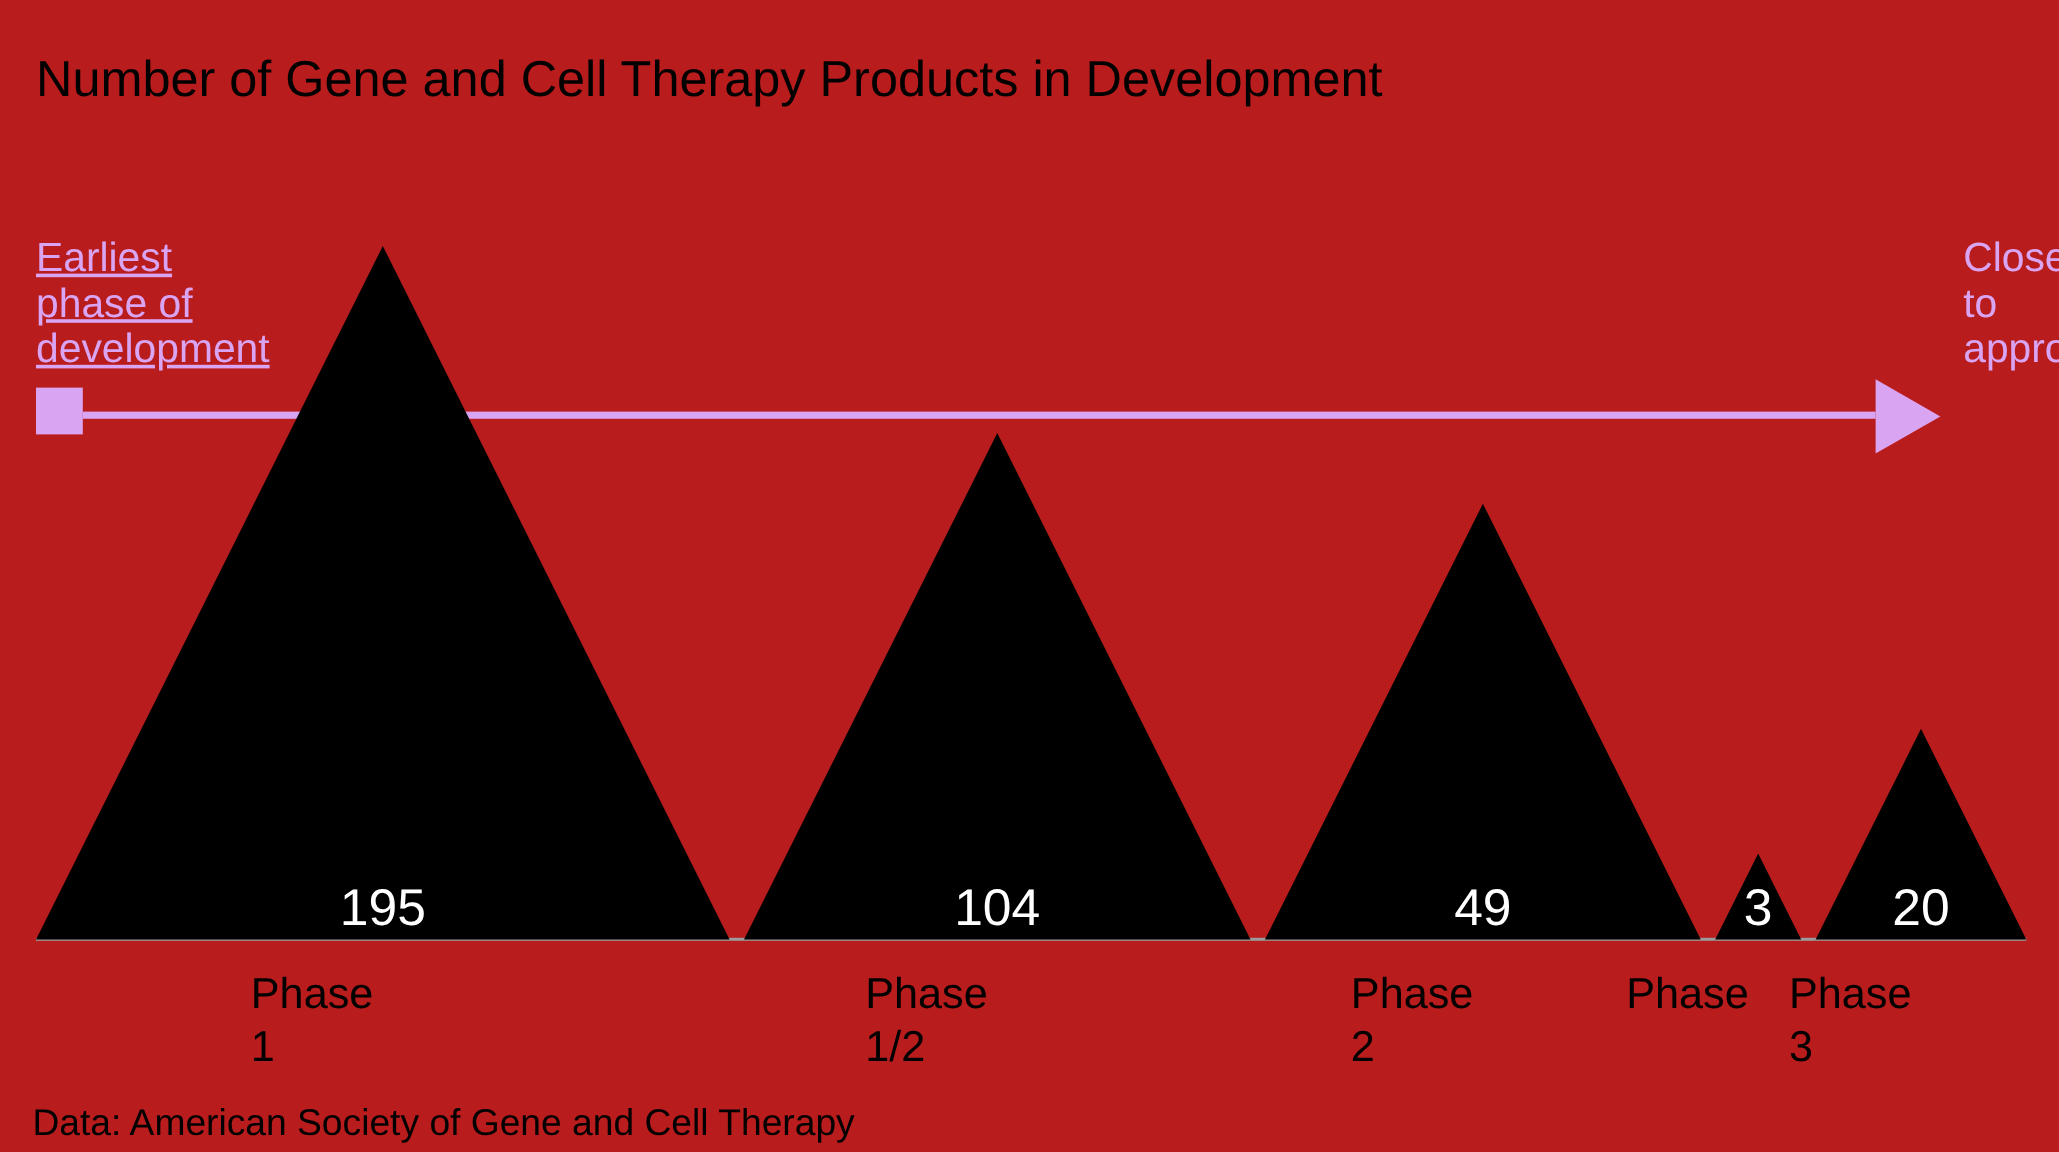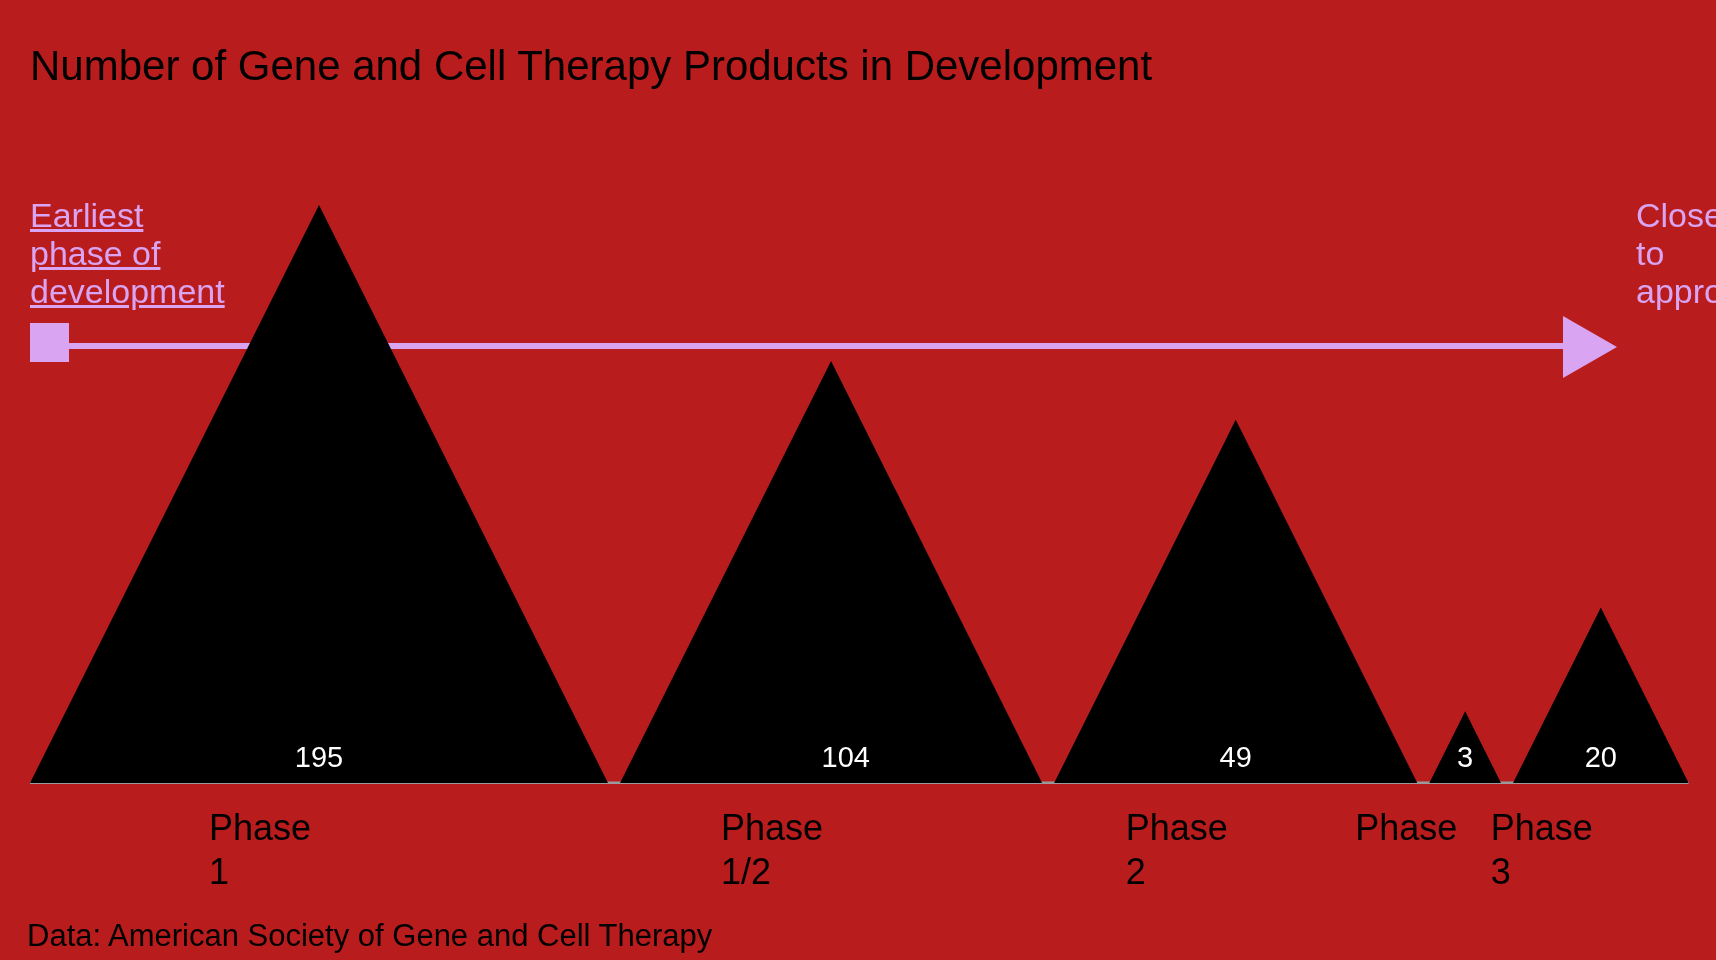--- a/index.html
+++ b/index.html
@@ -33,21 +33,21 @@
   .chart-svg {
     position: absolute;
     left: 0;
     top: 0;
   }
   .val-label {
     position: absolute;
     top: 740px;
     width: 140px;
     text-align: center;
-    font-size: 29px;
+    font-size: 43px;
     line-height: 34px;
   }
   .phase-label {
     position: absolute;
     top: 806px;
     width: 220px;
     text-align: left;
     font-size: 36px;
     line-height: 44px;
     color: #000000;
@@ -87,21 +87,21 @@
       <polygon points="1429.3199271319659,783 1465.165965428247,711.3079234074376 1501.0120037245283,783" fill="#000000"></polygon>
       <polygon points="1513.0120037245283,783 1600.8165068506821,607.3909937476922 1688.6210099768361,783" fill="#000000"></polygon>
     </svg>
 
   <div id="labels-layer">
       <div class="val-label" style="left: 249px; color: rgb(255, 255, 255);">195</div>
       <div class="phase-label" style="left: 209px;">
         <div>Phase</div>
         <div>1</div>
       </div>
-      <div class="val-label" style="left: 730px; color: rgb(255, 255, 255); text-align: right;">104</div>
+      <div class="val-label" style="left: 761px; color: rgb(255, 255, 255);">104</div>
       <div class="phase-label" style="left: 721.056px;">
         <div>Phase</div>
         <div>1/2</div>
       </div>
       <div class="val-label" style="left: 1165.72px; color: rgb(255, 255, 255);">49</div>
       <div class="phase-label" style="left: 1125.72px;">
         <div>Phase</div>
         <div>2</div>
       </div>
       <div class="val-label" style="left: 1395.17px; color: rgb(255, 255, 255);">3</div>

